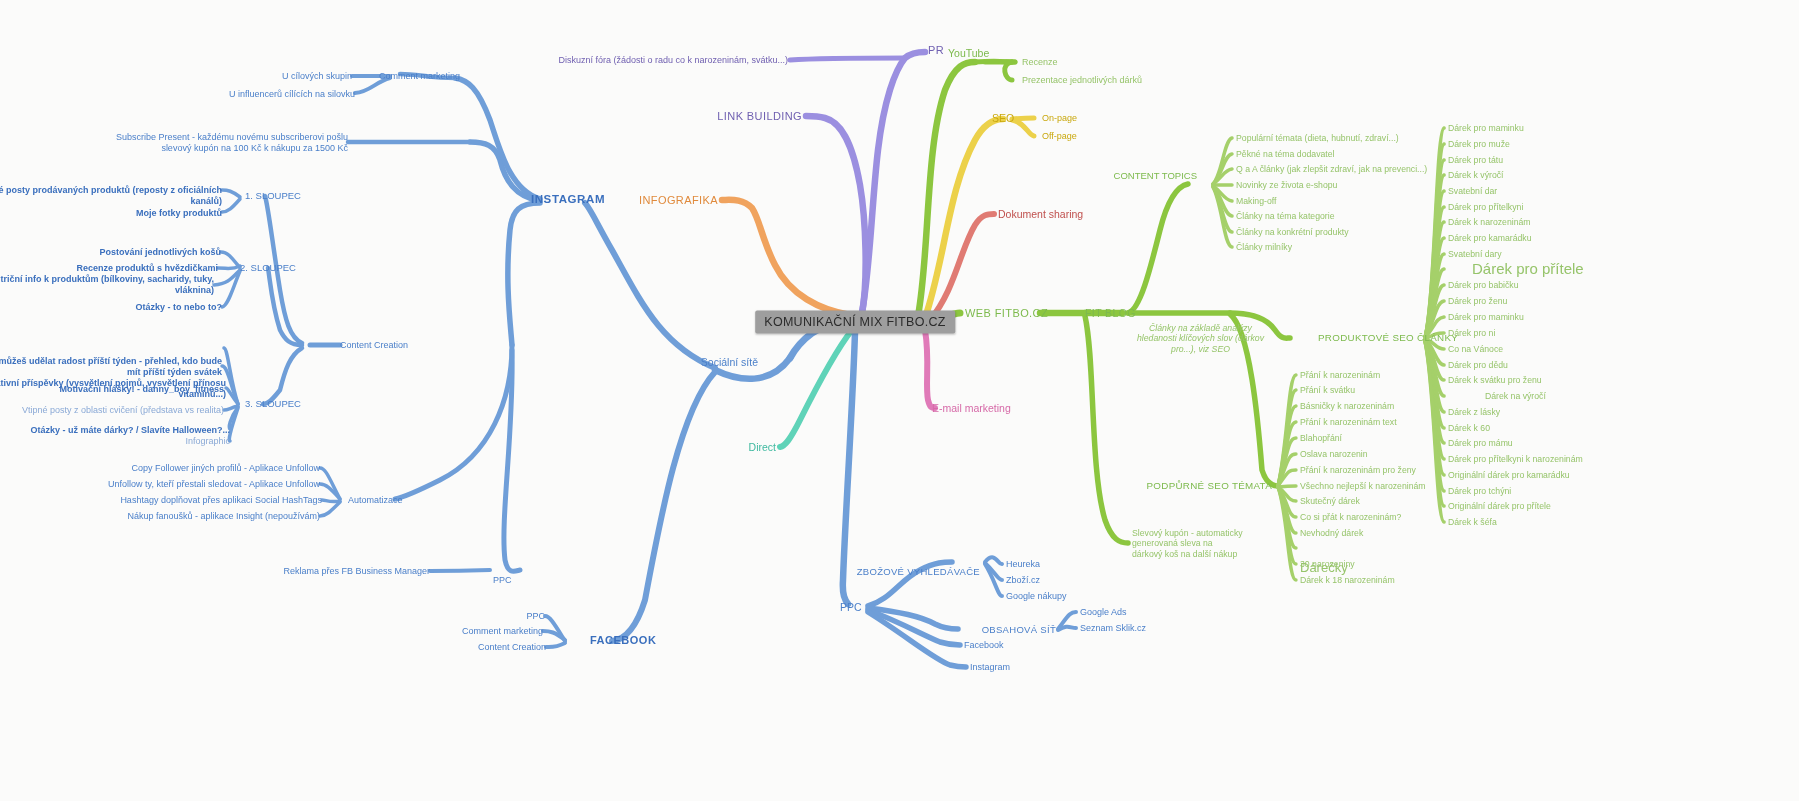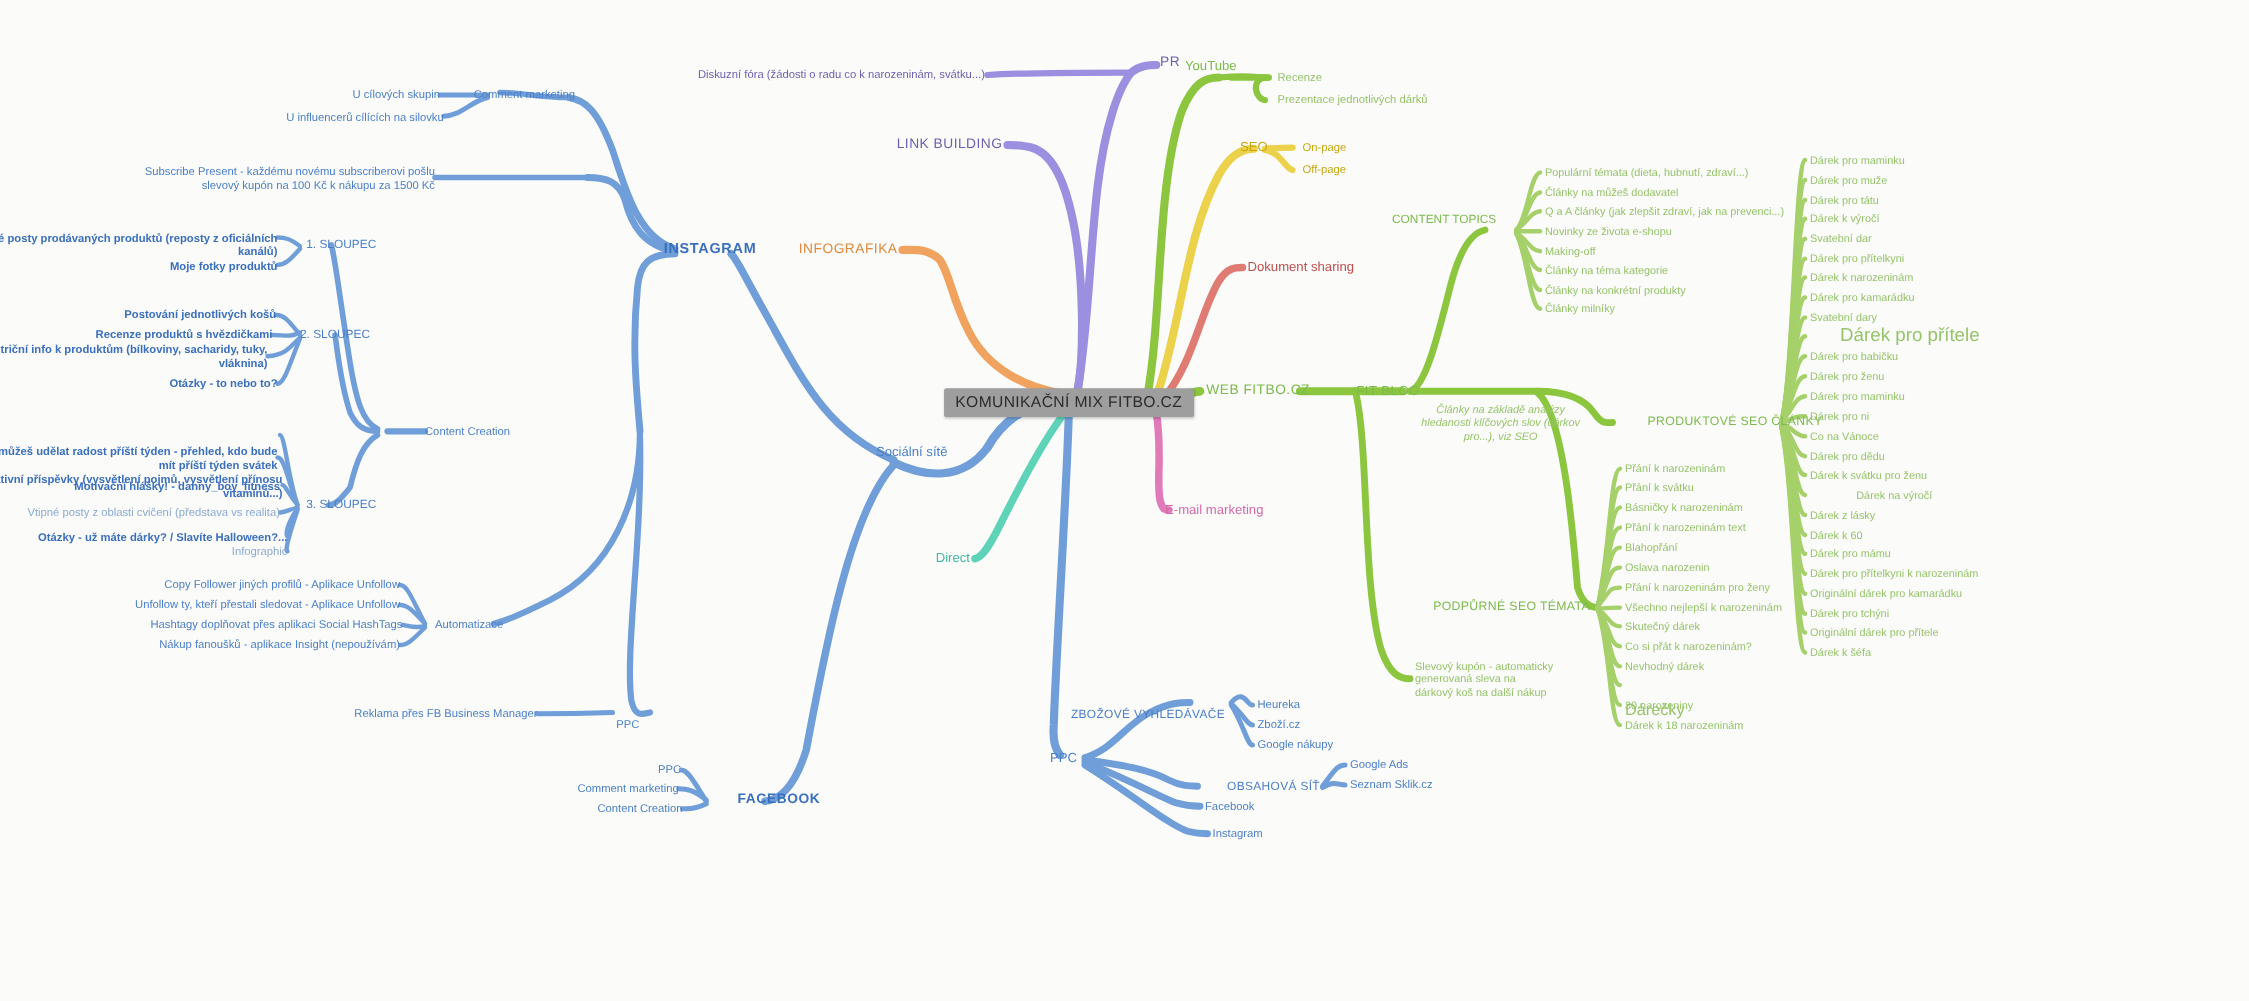--- a/index.html
+++ b/index.html
@@ -278,21 +278,21 @@
 
   <div class="node n-right c-red" style="left:998px;top:214px;font-size:10.5px;">Dokument sharing</div>
   <div class="node n-right c-pink" style="left:932px;top:408px;font-size:10.5px;">E-mail marketing</div>
 
   <div class="node n-right c-green" style="left:965px;top:313px;font-size:11px;letter-spacing:.4px;">WEB FITBO.CZ</div>
   <div class="node n-right c-green" style="left:1085px;top:313px;font-size:10.5px;letter-spacing:.4px;">FIT BLOG</div>
 
   <div class="node n-left c-green" style="left:1197px;top:176px;font-size:9.5px;transform:translate(-100%,-50%);">CONTENT TOPICS</div>
 
   <div class="node n-right c-green-l" style="left:1236px;top:138px;font-size:8.7px;">Populární témata (dieta, hubnutí, zdraví...)</div>
-  <div class="node n-right c-green-l" style="left:1236px;top:154px;font-size:8.7px;">Články na můžeš dodavatel</div>
+  <div class="node n-right c-green-l" style="left:1236px;top:154px;font-size:8.7px;">Pěkné na téma dodavatel</div>
   <div class="node n-right c-green-l" style="left:1236px;top:169px;font-size:8.7px;">Q a A články (jak zlepšit zdraví, jak na prevenci...)</div>
   <div class="node n-right c-green-l" style="left:1236px;top:185px;font-size:8.7px;">Novinky ze života e-shopu</div>
   <div class="node n-right c-green-l" style="left:1236px;top:201px;font-size:8.7px;">Making-off</div>
   <div class="node n-right c-green-l" style="left:1236px;top:216px;font-size:8.7px;">Články na téma kategorie</div>
   <div class="node n-right c-green-l" style="left:1236px;top:232px;font-size:8.7px;">Články na konkrétní produkty</div>
   <div class="node n-right c-green-l" style="left:1236px;top:247px;font-size:8.7px;">Články milníky</div>
 
   <div class="node n-left c-green-l" style="left:1264px;top:338px;font-size:8.7px;transform:translate(-100%,-50%);text-align:center;font-style:italic;">Články na základě analýzy
 hledanosti klíčových slov (dárkov
 pro...), viz SEO</div>

